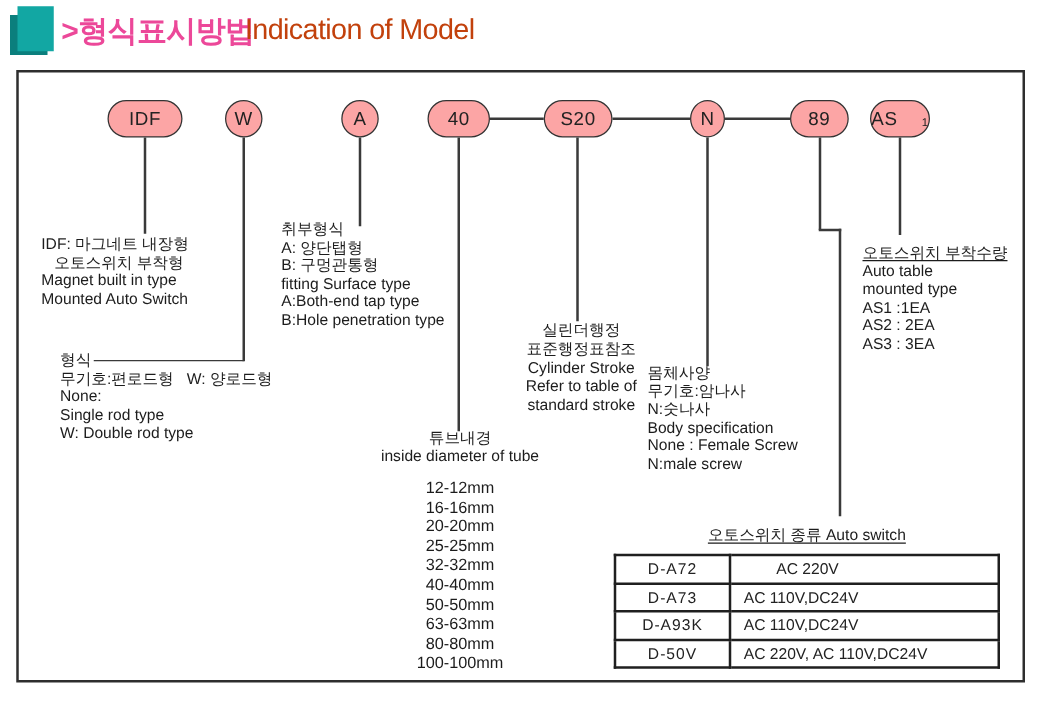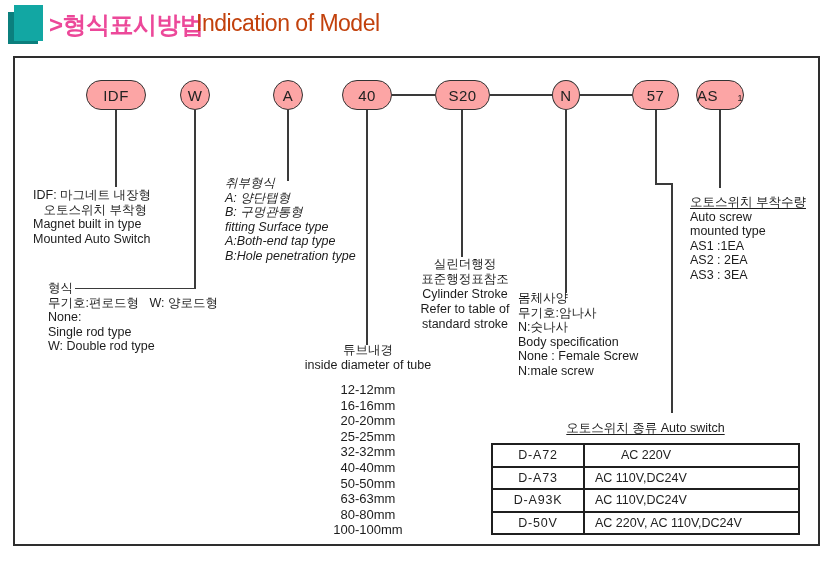--- a/index.html
+++ b/index.html
@@ -69,21 +69,21 @@
   <div class="oval" style="left:342px;width:50px;">
       <span>40</span>
     </div>
   <div class="oval" style="left:435px;width:55px;">
       <span>S20</span>
     </div>
   <div class="oval" style="left:552px;width:28px;border-radius:50%;">
       <span>N</span>
     </div>
   <div class="oval" style="left:632px;width:47px;">
-      <span>57</span>
+      <span>89</span>
     </div>
   <div class="oval" style="left:696px;width:48px;justify-content:space-between;">
       <span>AS</span>
       <sub>1</sub>
     </div>
 
   <div class="hl" style="left:392px;top:94px;width:43px;"></div>
   <div class="hl" style="left:490px;top:94px;width:62px;"></div>
   <div class="hl" style="left:580px;top:94px;width:52px;"></div>
 
@@ -101,21 +101,21 @@
 
   <div class="note" style="left:48px;top:281px;">형식
 무기호:편로드형   W: 양로드형
 None:
 Single rod type
 W: Double rod type</div>
   <div class="note" style="left:33px;top:188px;">IDF: 마그네트 내장형
    오토스위치 부착형
 Magnet built in type
 Mounted Auto Switch</div>
-  <div class="note" style="left:225px;top:176px;font-style:italic;">취부형식
+  <div class="note" style="left:225px;top:176px;">취부형식
 A: 양단탭형
 B: 구멍관통형
 fitting Surface type
 A:Both-end tap type
 B:Hole penetration type</div>
   <div class="note center" style="left:290px;top:343px;width:156px;">튜브내경
 inside diameter of tube</div>
   <div class="sizes" style="left:290px;top:382px;width:156px;">12-12mm
 16-16mm
 20-20mm
@@ -130,21 +130,21 @@
 표준행정표참조
 Cylinder Stroke
 Refer to table of
 standard stroke</div>
   <div class="note" style="left:518px;top:291px;">몸체사양
 무기호:암나사
 N:숫나사
 Body specification
 None : Female Screw
 N:male screw</div>
-  <div class="note" style="left:690px;top:195px;"><span class="u">오토스위치 부착수량</span><br><span>Auto screw
+  <div class="note" style="left:690px;top:195px;"><span class="u">오토스위치 부착수량</span><br><span>Auto table
 mounted type
 AS1 :1EA
 AS2 : 2EA
 AS3 : 3EA</span></div>
 
   <div class="tbl-title u">오토스위치 종류 Auto switch</div>
   <table class="tbl">
     <tbody>
         <tr>
       <td class="c1">D-A72</td>

